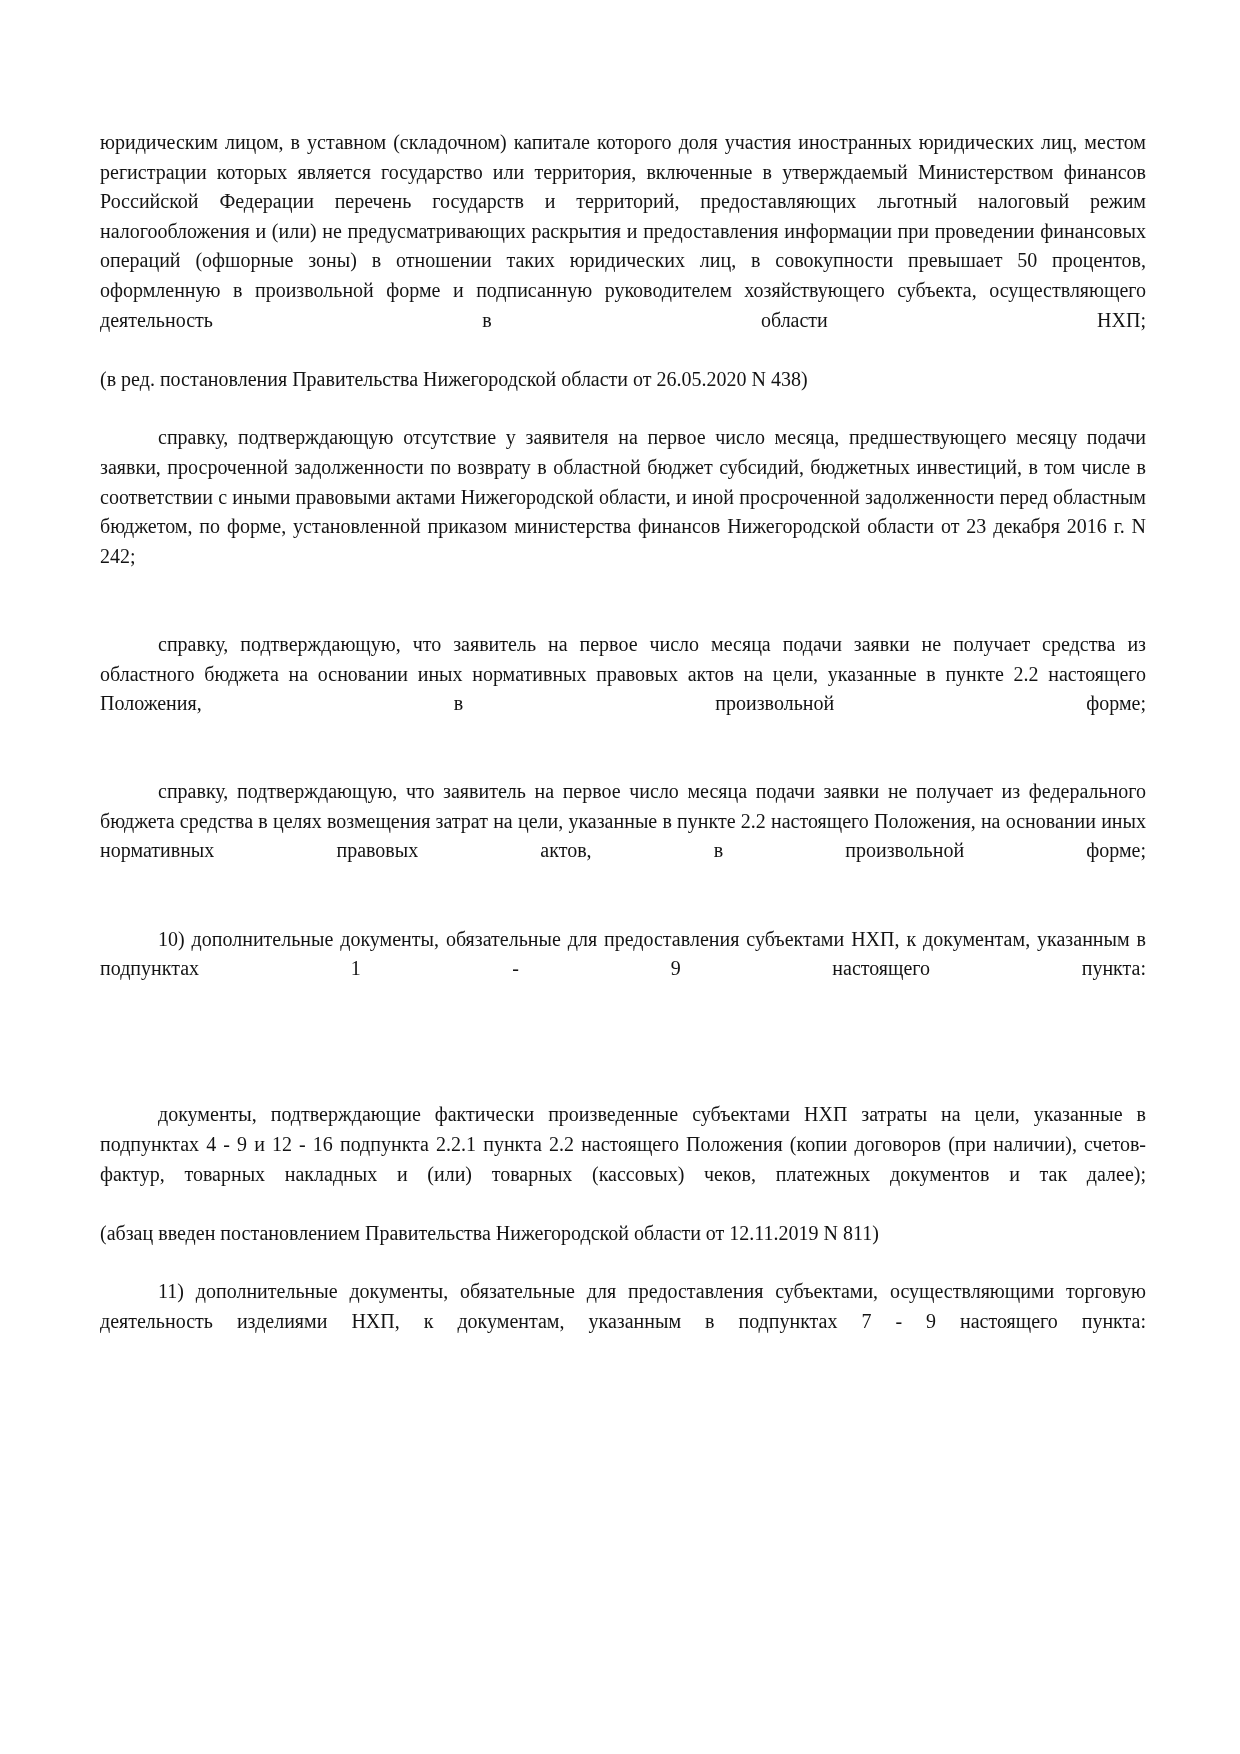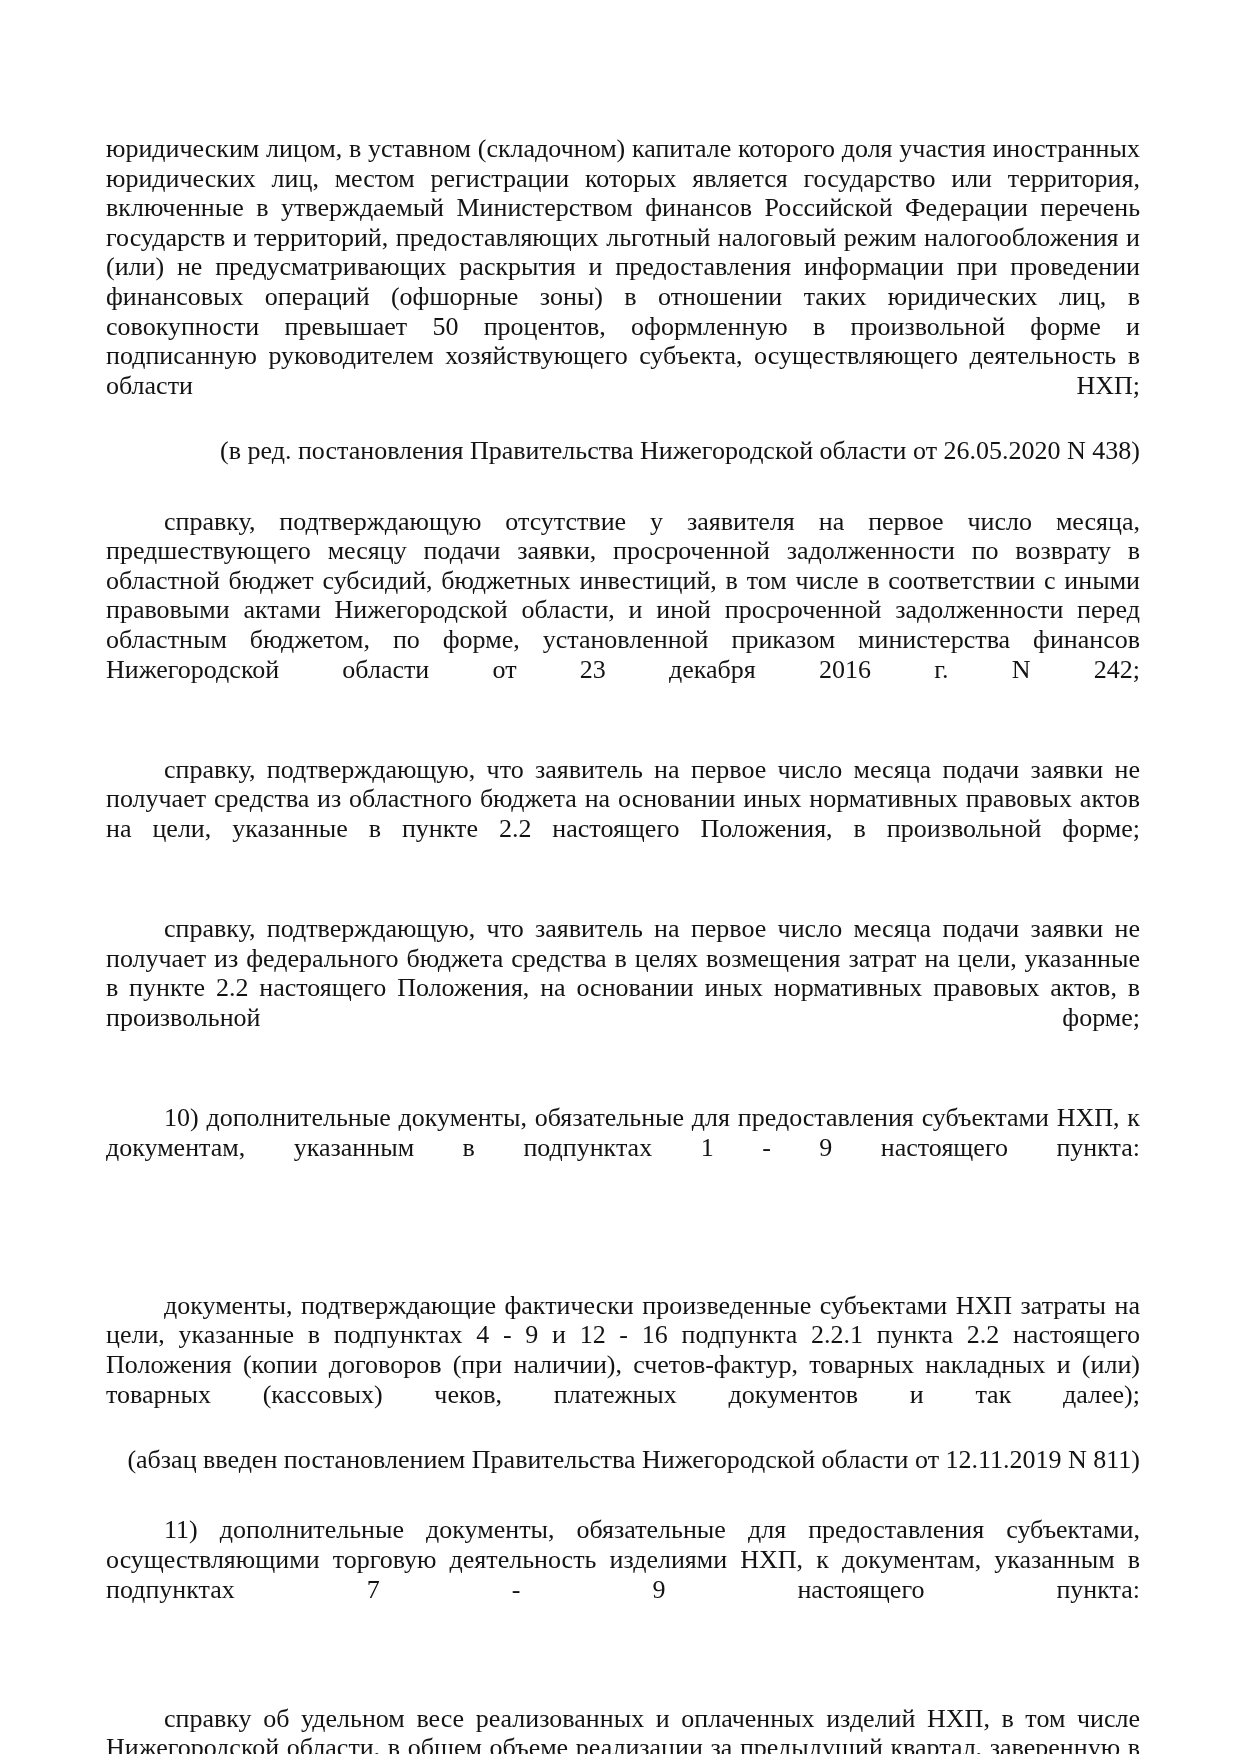--- a/index.html
+++ b/index.html
@@ -18,37 +18,37 @@
     font-family: "Liberation Serif", "DejaVu Serif", serif;
     color: #000000;
   }
   .doc-body {
     position: absolute;
     left: 100px;
     top: 128px;
     width: 1046px;
   }
   p.para {
-    margin: 6px;
+    margin: 0;
     padding: 0;
-    font-size: 26px;
+    font-size: 20px;
     line-height: 29.6px;
     text-align: justify;
     text-justify: inter-word;
     color: #131313;
     -webkit-font-smoothing: antialiased;
   }
   
   p.indent {
     text-indent: 58px;
   }
   
   p.editorial {
     text-indent: 0;
-    text-align: right;
+    text-align: left;
   }
   
   .gap-lg { height: 29px; }
   
   p.para::after {
     content: "";
     display: inline-block;
     width: 100%;
   }
   p.para.nostretch::after { display: none; }
@@ -93,18 +93,17 @@
 
     <div class="gap-lg"></div>
 
     <p class="para indent">11) дополнительные документы, обязательные для предоставления субъектами, осуществляющими торговую деятельность изделиями НХП, к документам, указанным в подпунктах 7 - 9 настоящего пункта:</p>
 
     <div class="gap-lg"></div>
 
 
     <div class="gap-lg"></div>
 
-    <p class="para indent">справку об удельном весе реализованных и оплаченных изделий НХП, в том числе Нижегородской области, в общем объеме реализации за предыдущий квартал, заверенную в том числе подписью и печатью (при наличии печати) изготовителя изделий НХП;</p>
 
     <div class="gap-lg"></div>
 
   </div>
 </div>
 
 </body></html>

